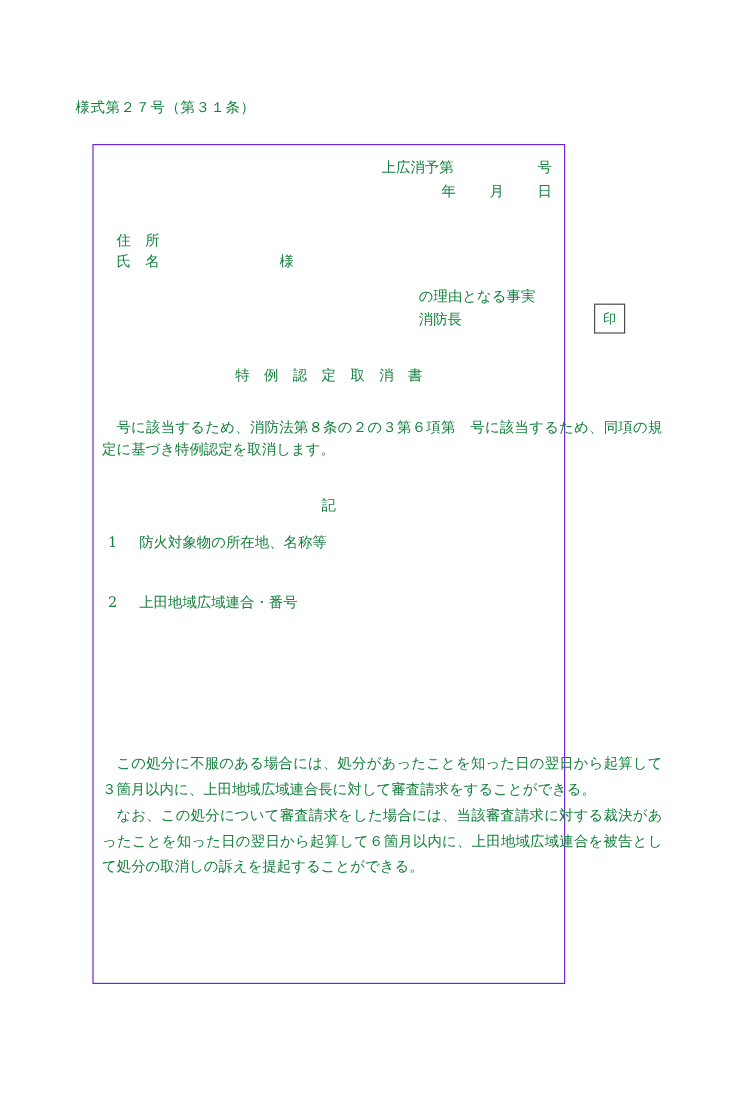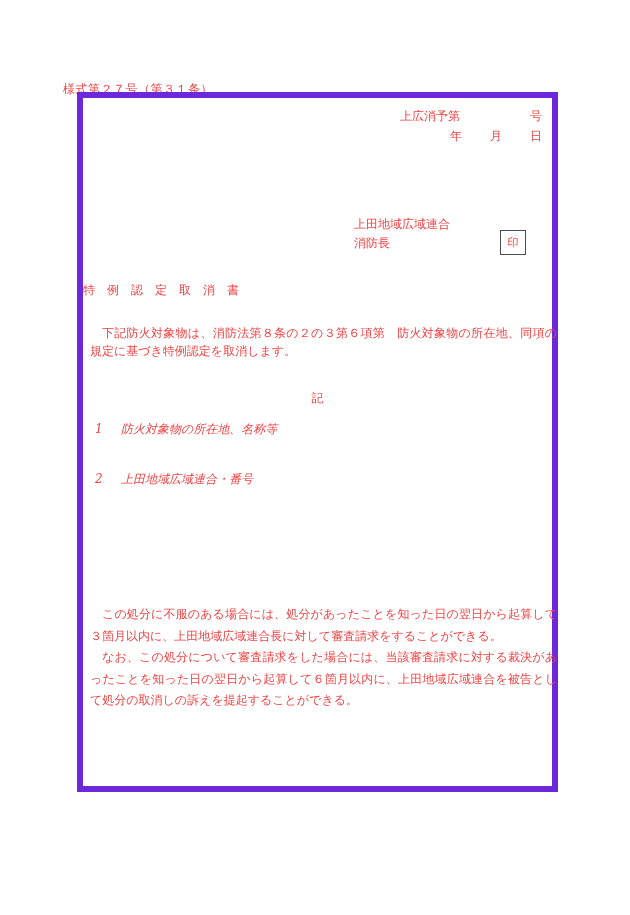--- a/index.html
+++ b/index.html
@@ -2,91 +2,97 @@
 <html><head>
 <meta charset="utf-8">
 <style>
   * { margin:0; padding:0; box-sizing:border-box; }
   html,body { background:#e8e8e8; }
   .page {
     position:relative;
     width:630px; height:915px;
     background:#ffffff;
     font-family:"DejaVu Serif","Liberation Serif",serif;
-    color:#ef4444;
+    color:#15803d;
     font-size:12px;
     margin:0 auto;
     overflow:hidden;
   }
   .form-number { position:absolute; left:63px; top:81px; letter-spacing:0.5px; }
   .doc-box {
-    position:absolute; left:77px; top:92px;
-    width:481px; height:700px;
-    border:6px solid #6d28d9;
+    position:absolute; left:77px; top:120px;
+    width:394px; height:700px;
+    border:1px solid #6d28d9;
   }
   .doc-number-line { position:absolute; top:10px; right:10px; white-space:nowrap; }
   .blank-gap-70 { display:inline-block; width:70px; }
   .date-line { position:absolute; top:30px; right:10px; white-space:nowrap; }
   .date-line .gap { display:inline-block; width:28px; }
   .addressee { position:absolute; left:19px; top:70px; line-height:18px; }
   .honorific-gap { display:inline-block; width:100px; }
   .issuer { position:absolute; left:271px; top:117px; line-height:19px; }
   .seal-box {
     position:absolute; left:417px; top:132px;
     width:26px; height:25px;
     border:1px solid #4d4d4d;
     display:flex; align-items:center; justify-content:center;
     font-size:11px;
   }
-  .doc-title { position:absolute; top:184px; left:0; width:100%; }
+  .doc-title { position:absolute; top:184px; left:0; width:100%; text-align:center; }
   .body-text {
     position:absolute; top:226px; left:7px; width:467px;
     line-height:18px; text-indent:1em; text-align:justify;
   }
   .record-label { position:absolute; top:292px; left:0; width:100%; text-align:center; }
   .item-list { position:absolute; top:322px; left:12px; width:455px; }
-  .list-item { margin-bottom:32px; line-height:18px;font-style:italic; }
+  .list-item { margin-bottom:32px; line-height:18px; }
   .item-number { display:inline-block; width:26px; }
   .notice {
     position:absolute; top:506px; left:7px; width:467px;
     line-height:21.5px;
   }
   .notice-heading { padding-left:12px; }
-  .notice p { text-indent:1em; text-align:justify; }
+  .notice p { text-indent:1em; text-align:justify;font-family:Liberation Mono, monospace; }
 </style>
 </head>
 <body>
 
 <div class="page">
 
   <div class="form-number">様式第２７号（第３１条）</div>
 
   <div class="doc-box">
 
     <div class="doc-number-line">
       <span>上広消予第</span><span class="blank-gap-70"></span><span>号</span>
     </div>
 
     <div class="date-line">
       <span>年</span><span class="gap"></span><span>月</span><span class="gap"></span><span>日</span>
     </div>
 
+    <div class="addressee">
+      <div>住　所</div>
+      <div>
+        <span>氏　名</span><span class="honorific-gap"></span><span>様</span>
+      </div>
+    </div>
 
     <div class="issuer">
-      <div>上田地域広域連合</div>
+      <div>の理由となる事実</div>
       <div>消防長</div>
     </div>
 
     <div class="seal-box">
       <span>印</span>
     </div>
 
     <div class="doc-title">特　例　認　定　取　消　書</div>
 
-    <div class="body-text">下記防火対象物は、消防法第８条の２の３第６項第　防火対象物の所在地、同項の規定に基づき特例認定を取消します。</div>
+    <div class="body-text">号に該当するため、消防法第８条の２の３第６項第　号に該当するため、同項の規定に基づき特例認定を取消します。</div>
 
     <div class="record-label">記</div>
 
     <div class="item-list">
       <div class="list-item">
         <span class="item-number">1</span><span>防火対象物の所在地、名称等</span>
       </div>
       <div class="list-item">
         <span class="item-number">2</span><span>上田地域広域連合・番号</span>
       </div>

